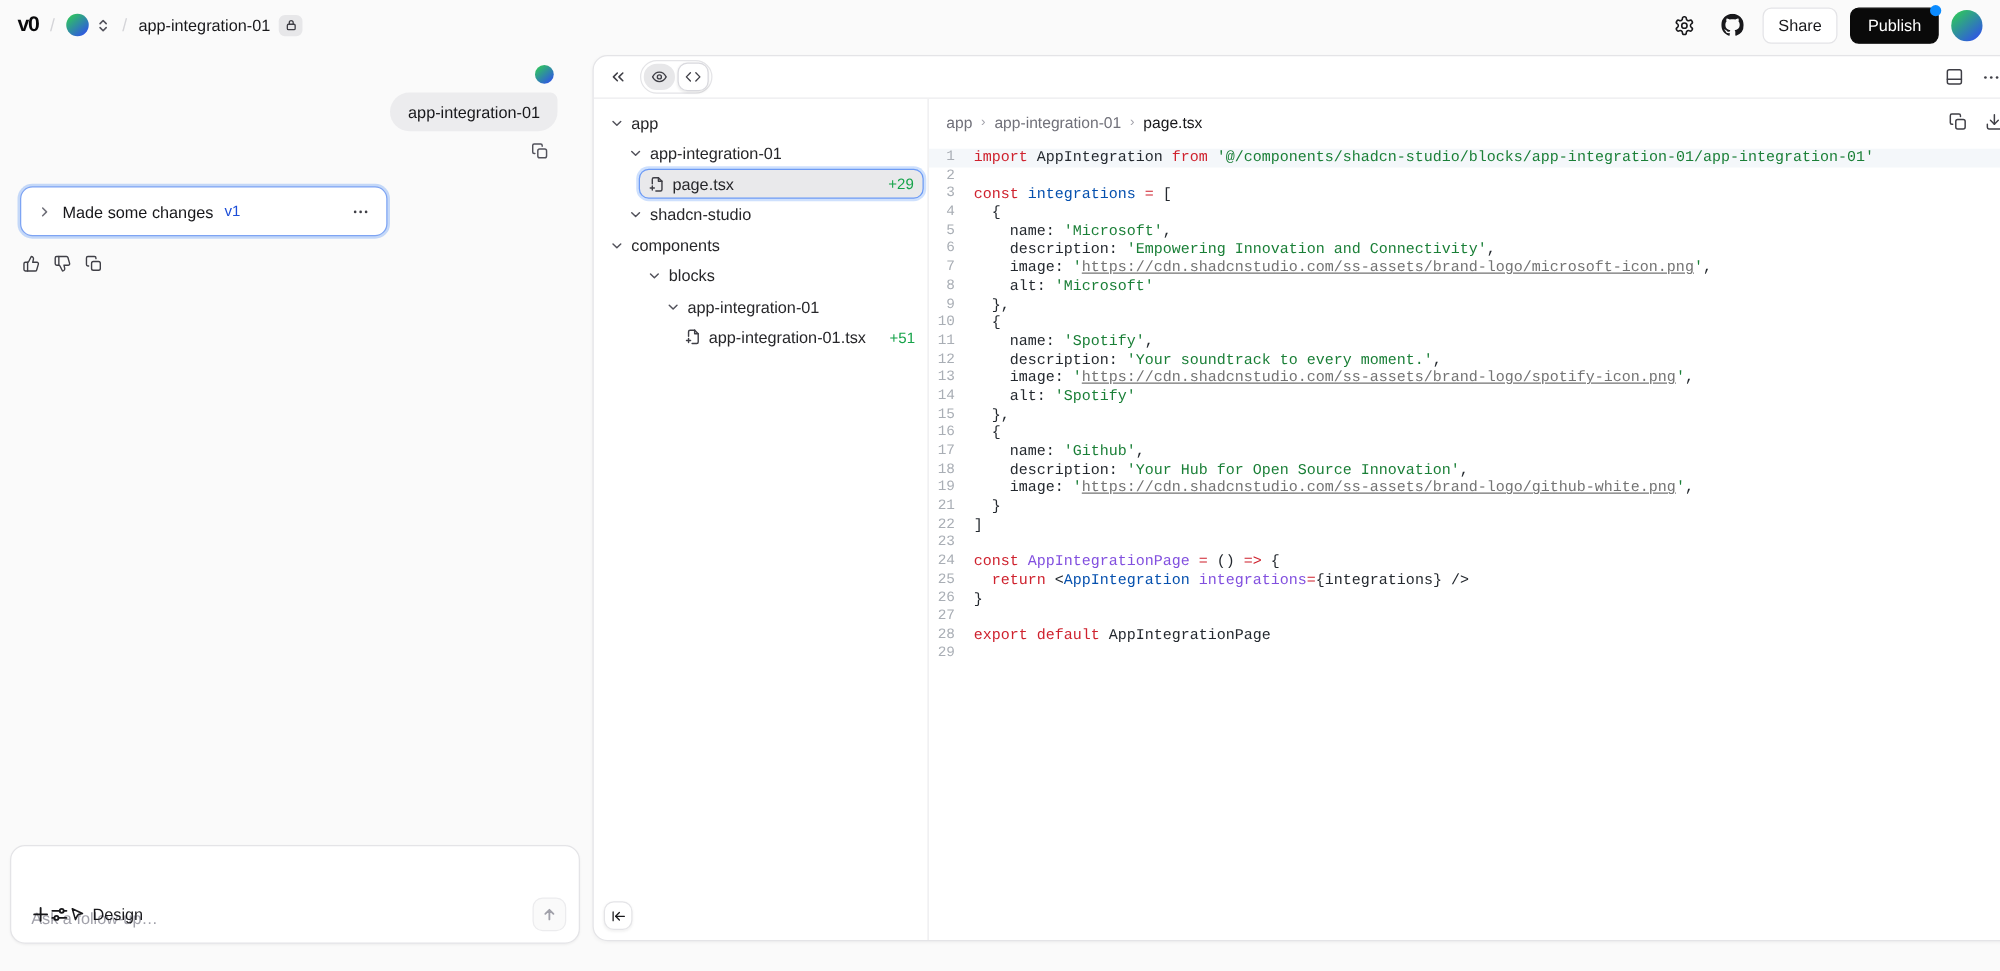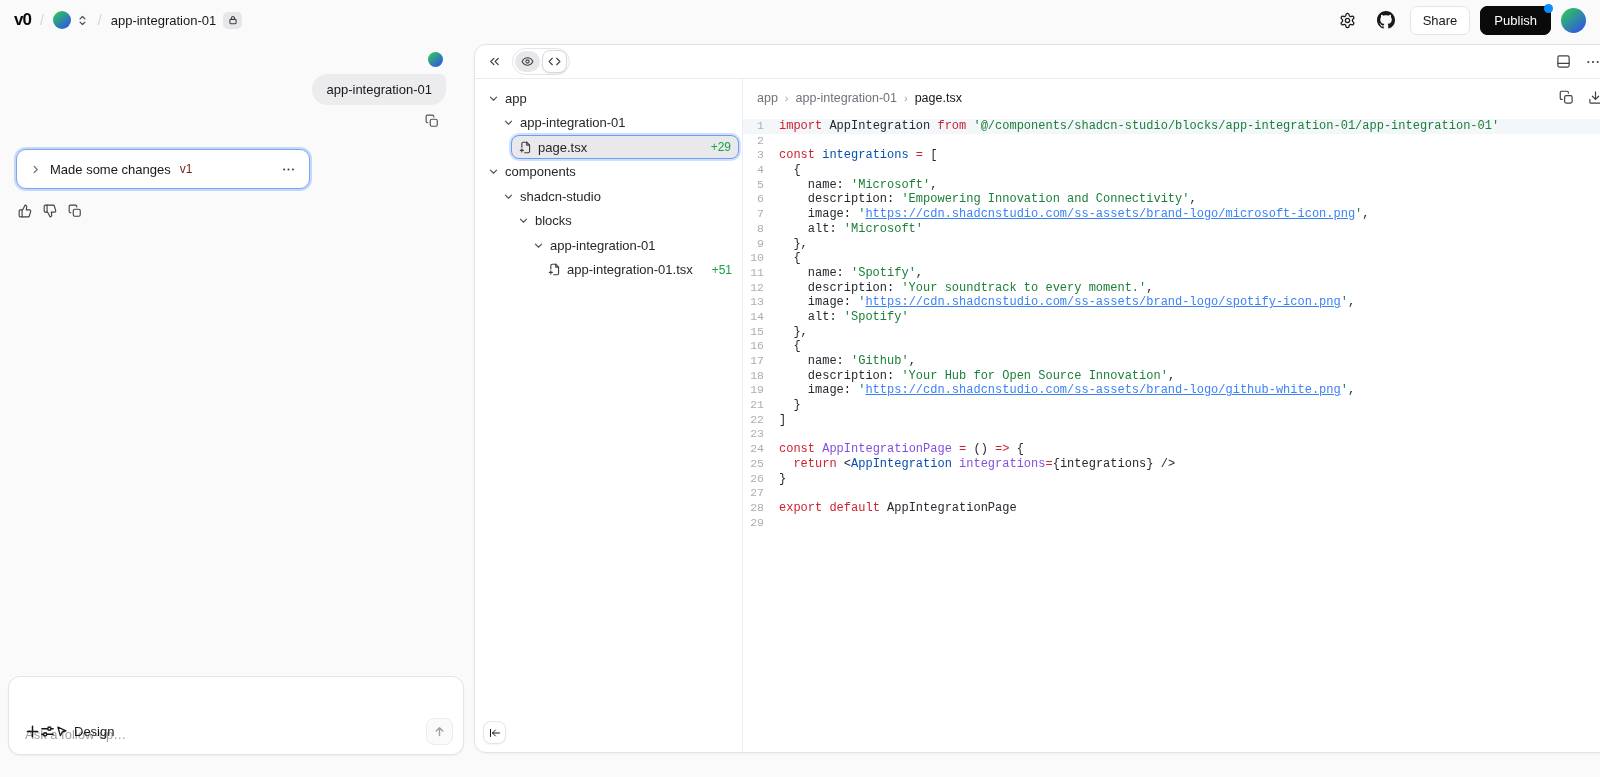--- a/index.html
+++ b/index.html
@@ -23,21 +23,21 @@
   .user-avatar { width:25px; height:25px; border-radius:50%; background:linear-gradient(140deg,#2fbe66 15%,#2f5bde 85%); cursor:pointer; }
 
   
   .chat { position:absolute; left:0; top:40px; width:470px; bottom:0; }
   .msg-group { display:flex; flex-direction:column; align-items:flex-end; padding-top:12px; }
   .chat-avatar { width:15px; height:15px; border-radius:50%; background:linear-gradient(140deg,#2fbe66 15%,#2f5bde 85%); margin-right:27px; }
   .bubble { margin-top:7px; margin-right:24px; background:#ececee; border-radius:16px 6px 16px 16px; padding:8px 14px; font-size:13px; color:#18181b; }
   .bubble-copy { margin-top:9px; margin-right:31px; color:#52525b; }
   .version-card { margin:21px 16px 0 16px; width:294px; height:40px; background:#fff; border:1px solid #7ea4f3; border-radius:10px; box-shadow:0 0 0 2px rgba(59,130,246,.28); display:flex; align-items:center; gap:9px; padding:0 13px; cursor:pointer; }
   .version-title { font-size:13px; color:#18181b; }
-  .version-tag { font-size:12px; color:#7f1d1d; }
+  .version-tag { font-size:12px; color:#1d4ed8; }
   .version-menu { margin-left:auto; }
   .feedback-row { display:flex; gap:11px; margin:15px 0 0 18px; color:#3f3f46; }
   .composer { position:absolute; left:8px; right:6px; bottom:22px; height:79px; background:#fff; border:1px solid #e4e4e7; border-radius:12px; box-shadow:0 1px 2px rgba(0,0,0,.05); }
   .composer textarea { position:absolute; left:16px; right:16px; top:12px; height:26px; border:none; outline:none; resize:none; font-family:inherit; font-size:13px; color:#18181b; background:transparent;margin-top:38px; }
   .composer textarea::placeholder { color:#a1a1aa; }
   .composer-row { position:absolute; left:16px; right:10px; bottom:9px; display:flex; align-items:center; gap:0; }
   .design-chip { display:flex; align-items:center; gap:6px; color:#18181b; background:none; border:none; cursor:pointer; font-family:inherit; font-size:13px; font-weight:500; }
   .send-btn { margin-left:auto; width:27px; height:27px; border-radius:8px; background:#fafafa; border:1px solid #ececee; color:#a1a1aa; display:flex; align-items:center; justify-content:center; cursor:pointer; }
 
   
@@ -68,21 +68,21 @@
   .crumb-current { color:#18181b; font-weight:500; }
   .code-crumbs-right { margin-left:auto; display:flex; gap:14px; align-items:center; }
   .code-scroll { flex:1; overflow:hidden; position:relative; font-family:"Liberation Mono","DejaVu Sans Mono",monospace; font-size:12px; padding-top:3px; }
   .hscroll-thumb { position:absolute; top:3px; right:3px; width:13px; height:3px; background:#3569c9; border-radius:2px; }
   .code-line { display:flex; height:14.7px; line-height:14.7px; white-space:pre; }
   .code-line.hl { background:#f4f7fa; }
   .ln { width:36px; flex:none; text-align:right; padding-right:15px; color:#a9aeb5; font-size:11.5px; user-select:none; }
   .tok-p { color:#24292f; }
   .tok-k { color:#cf222e; }
   .tok-s { color:#1a7f37; }
-  .tok-u { color:#3b82f6; text-decoration:underline;margin-top:24px; }
+  .tok-u { color:#737373; text-decoration:underline;margin-top:24px; }
   .tok-v { color:#0550ae; }
   .tok-f { color:#8250df; }
 </style>
 </head>
 <body>
 
 <header class="topbar">
   <span class="logo">v0</span>
   <span class="slash">/</span>
   <span class="team-avatar"></span>
@@ -299,38 +299,38 @@
                   <path d="M9.5 1.5H5A1.5 1.5 0 0 0 3.5 3v4.5"></path>
                   <path d="M9.5 1.5V5H13"></path>
                   <path d="M9.5 1.5 13 5v8a1.5 1.5 0 0 1-1.5 1.5H7"></path>
                   <path d="M1.5 11.5h4M3.5 9.5v4"></path>
                 </svg>
               </span>
               <span>page.tsx</span>
               <span class="tree-badge">+29</span>
             </div>
           </div>
+          <div class="tree-row" style="padding-left: 21px;">
+            <div class="tree-item">
+              <span class="tree-chevron">
+                <svg width="11" height="11" viewBox="0 0 16 16" fill="none" stroke="currentColor" stroke-width="1.7" stroke-linecap="round" stroke-linejoin="round">
+                  <path d="M3.5 6 8 10.5 12.5 6"></path>
+                </svg>
+              </span>
+              <span>shadcn-studio</span>
+            </div>
+          </div>
           <div class="tree-row" style="padding-left: 6px;">
             <div class="tree-item">
               <span class="tree-chevron">
                 <svg width="11" height="11" viewBox="0 0 16 16" fill="none" stroke="currentColor" stroke-width="1.7" stroke-linecap="round" stroke-linejoin="round">
                   <path d="M3.5 6 8 10.5 12.5 6"></path>
                 </svg>
               </span>
               <span>components</span>
-            </div>
-          </div>
-          <div class="tree-row" style="padding-left: 21px;">
-            <div class="tree-item">
-              <span class="tree-chevron">
-                <svg width="11" height="11" viewBox="0 0 16 16" fill="none" stroke="currentColor" stroke-width="1.7" stroke-linecap="round" stroke-linejoin="round">
-                  <path d="M3.5 6 8 10.5 12.5 6"></path>
-                </svg>
-              </span>
-              <span>shadcn-studio</span>
             </div>
           </div>
           <div class="tree-row" style="padding-left: 36px;">
             <div class="tree-item">
               <span class="tree-chevron">
                 <svg width="11" height="11" viewBox="0 0 16 16" fill="none" stroke="currentColor" stroke-width="1.7" stroke-linecap="round" stroke-linejoin="round">
                   <path d="M3.5 6 8 10.5 12.5 6"></path>
                 </svg>
               </span>
               <span>blocks</span>

